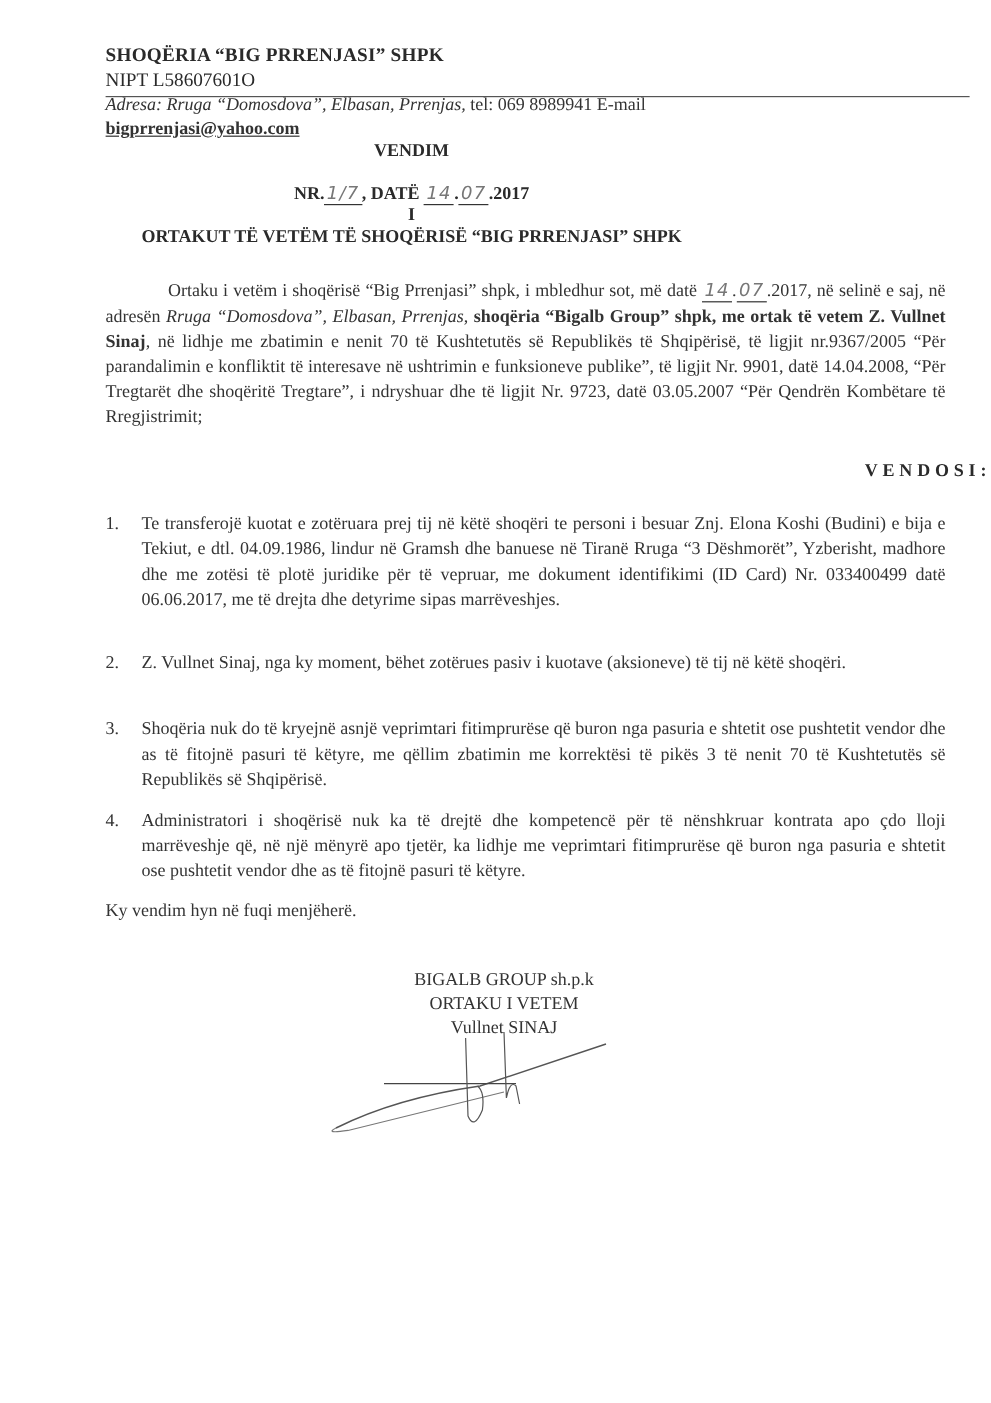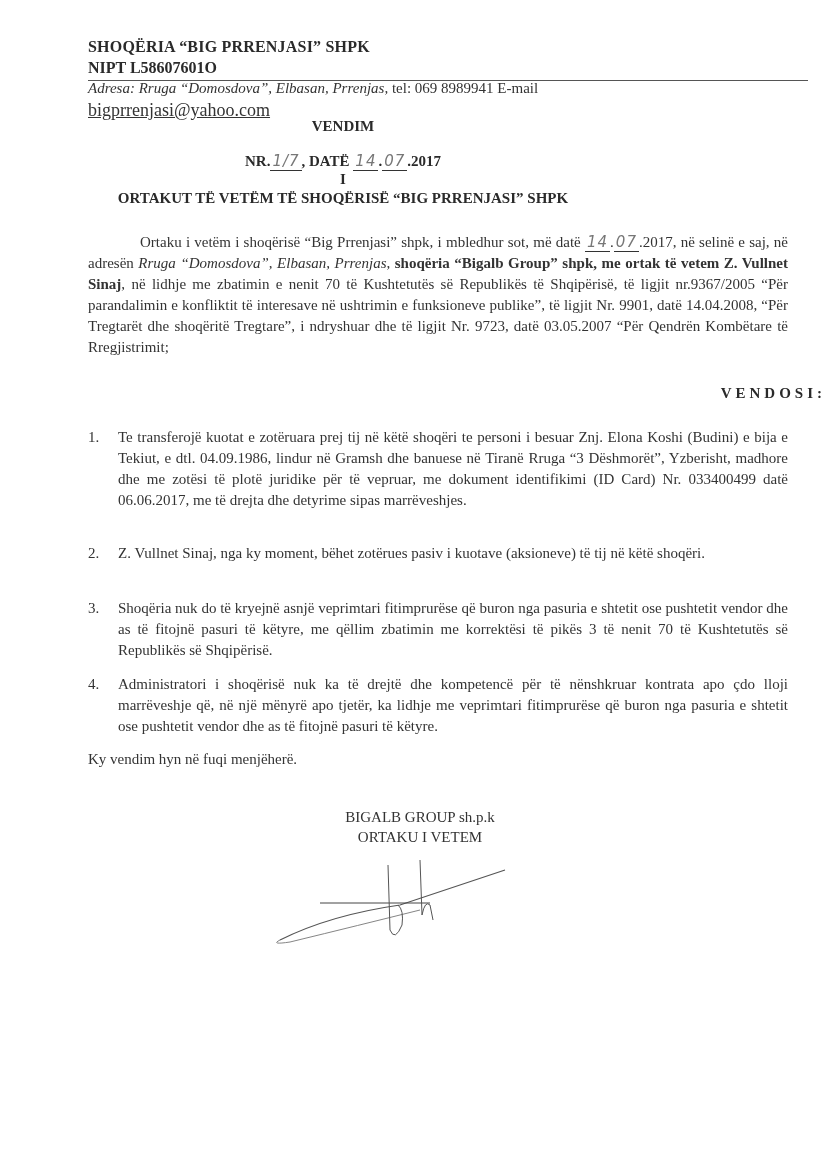--- a/index.html
+++ b/index.html
@@ -5,31 +5,31 @@
     html, body { margin: 0; padding: 0; background: #ffffff; }
     body {
       width: 826px; height: 1169px; position: relative; overflow: hidden;
       font-family: "Liberation Serif", serif; color: #2a2a2a;
     }
     .page { position: absolute; left: 0; top: 0; width: 826px; height: 1169px; }
     .hdr-company {
       position: absolute; left: 88px; top: 38px; font-weight: bold; font-size: 16px; letter-spacing: 0.2px;
     }
     .hdr-nipt {
-      position: absolute; left: 88px; top: 59px; font-weight: bold; font-size: 16px;
+      position: absolute; left: 88px; top: 59px; font-weight: normal; font-size: 16px;
     }
     .hdr-rule {
       position: absolute; left: 88px; top: 80px; width: 720px; height: 1px; background: #555;
     }
     .hdr-address {
       position: absolute; left: 88px; top: 80px; font-size: 15px; color: #333;
     }
     .hdr-address i { font-style: italic; }
     .hdr-email {
-      position: absolute; left: 88px; top: 100px; font-size: 18px; text-decoration: underline; color: #333;
+      position: absolute; left: 88px; top: 100px; font-size: 15px; text-decoration: underline; color: #333; font-weight: bold;
     }
     .title {
       position: absolute; left: 0; width: 686px; text-align: center; font-weight: bold; font-size: 15px;
     }
     .handwritten {
       font-family: "DejaVu Sans", sans-serif; font-weight: normal; font-style: italic; color: #777;
       border-bottom: 1px solid #333; padding: 0 2px; font-size: 15px; letter-spacing: 1px;
     }
     .para {
       position: absolute; left: 88px; width: 700px; font-size: 15px; line-height: 21px; text-align: justify; color: #333;
@@ -92,20 +92,21 @@
   <div class="item" style="top:674px;">
     <span class="num">4.</span>
     <span class="txt">Administratori i shoqërisë nuk ka të drejtë dhe kompetencë për të nënshkruar kontrata apo çdo lloji marrëveshje që, në një mënyrë apo tjetër, ka lidhje me veprimtari fitimprurëse që buron nga pasuria e shtetit ose pushtetit vendor dhe as të fitojnë pasuri të këtyre.</span>
   </div>
 
   <div class="closing">Ky vendim hyn në fuqi menjëherë.</div>
 
   <div class="sig-block">
     <div>BIGALB GROUP sh.p.k</div>
     <div>ORTAKU I VETEM</div>
+    <div>Vullnet SINAJ</div>
   </div>
 
   <svg class="signature" viewBox="0 0 240 90">
     <path d="M 10 80 Q 60 55 130 45 Q 190 25 235 10" fill="none" stroke="#555" stroke-width="1.2"></path>
     <path d="M 10 80 Q 0 85 20 82 Q 90 65 150 50" fill="none" stroke="#777" stroke-width="0.9"></path>
     <path d="M 50 43 L 160 43" stroke="#444" stroke-width="1"></path>
     <path d="M 118 5 L 120 70 Q 125 82 132 65 Q 134 50 128 45" fill="none" stroke="#555" stroke-width="1"></path>
     <path d="M 150 0 L 152 55 Q 155 40 160 45 L 163 60" fill="none" stroke="#555" stroke-width="1"></path>
   </svg>
 </div>

